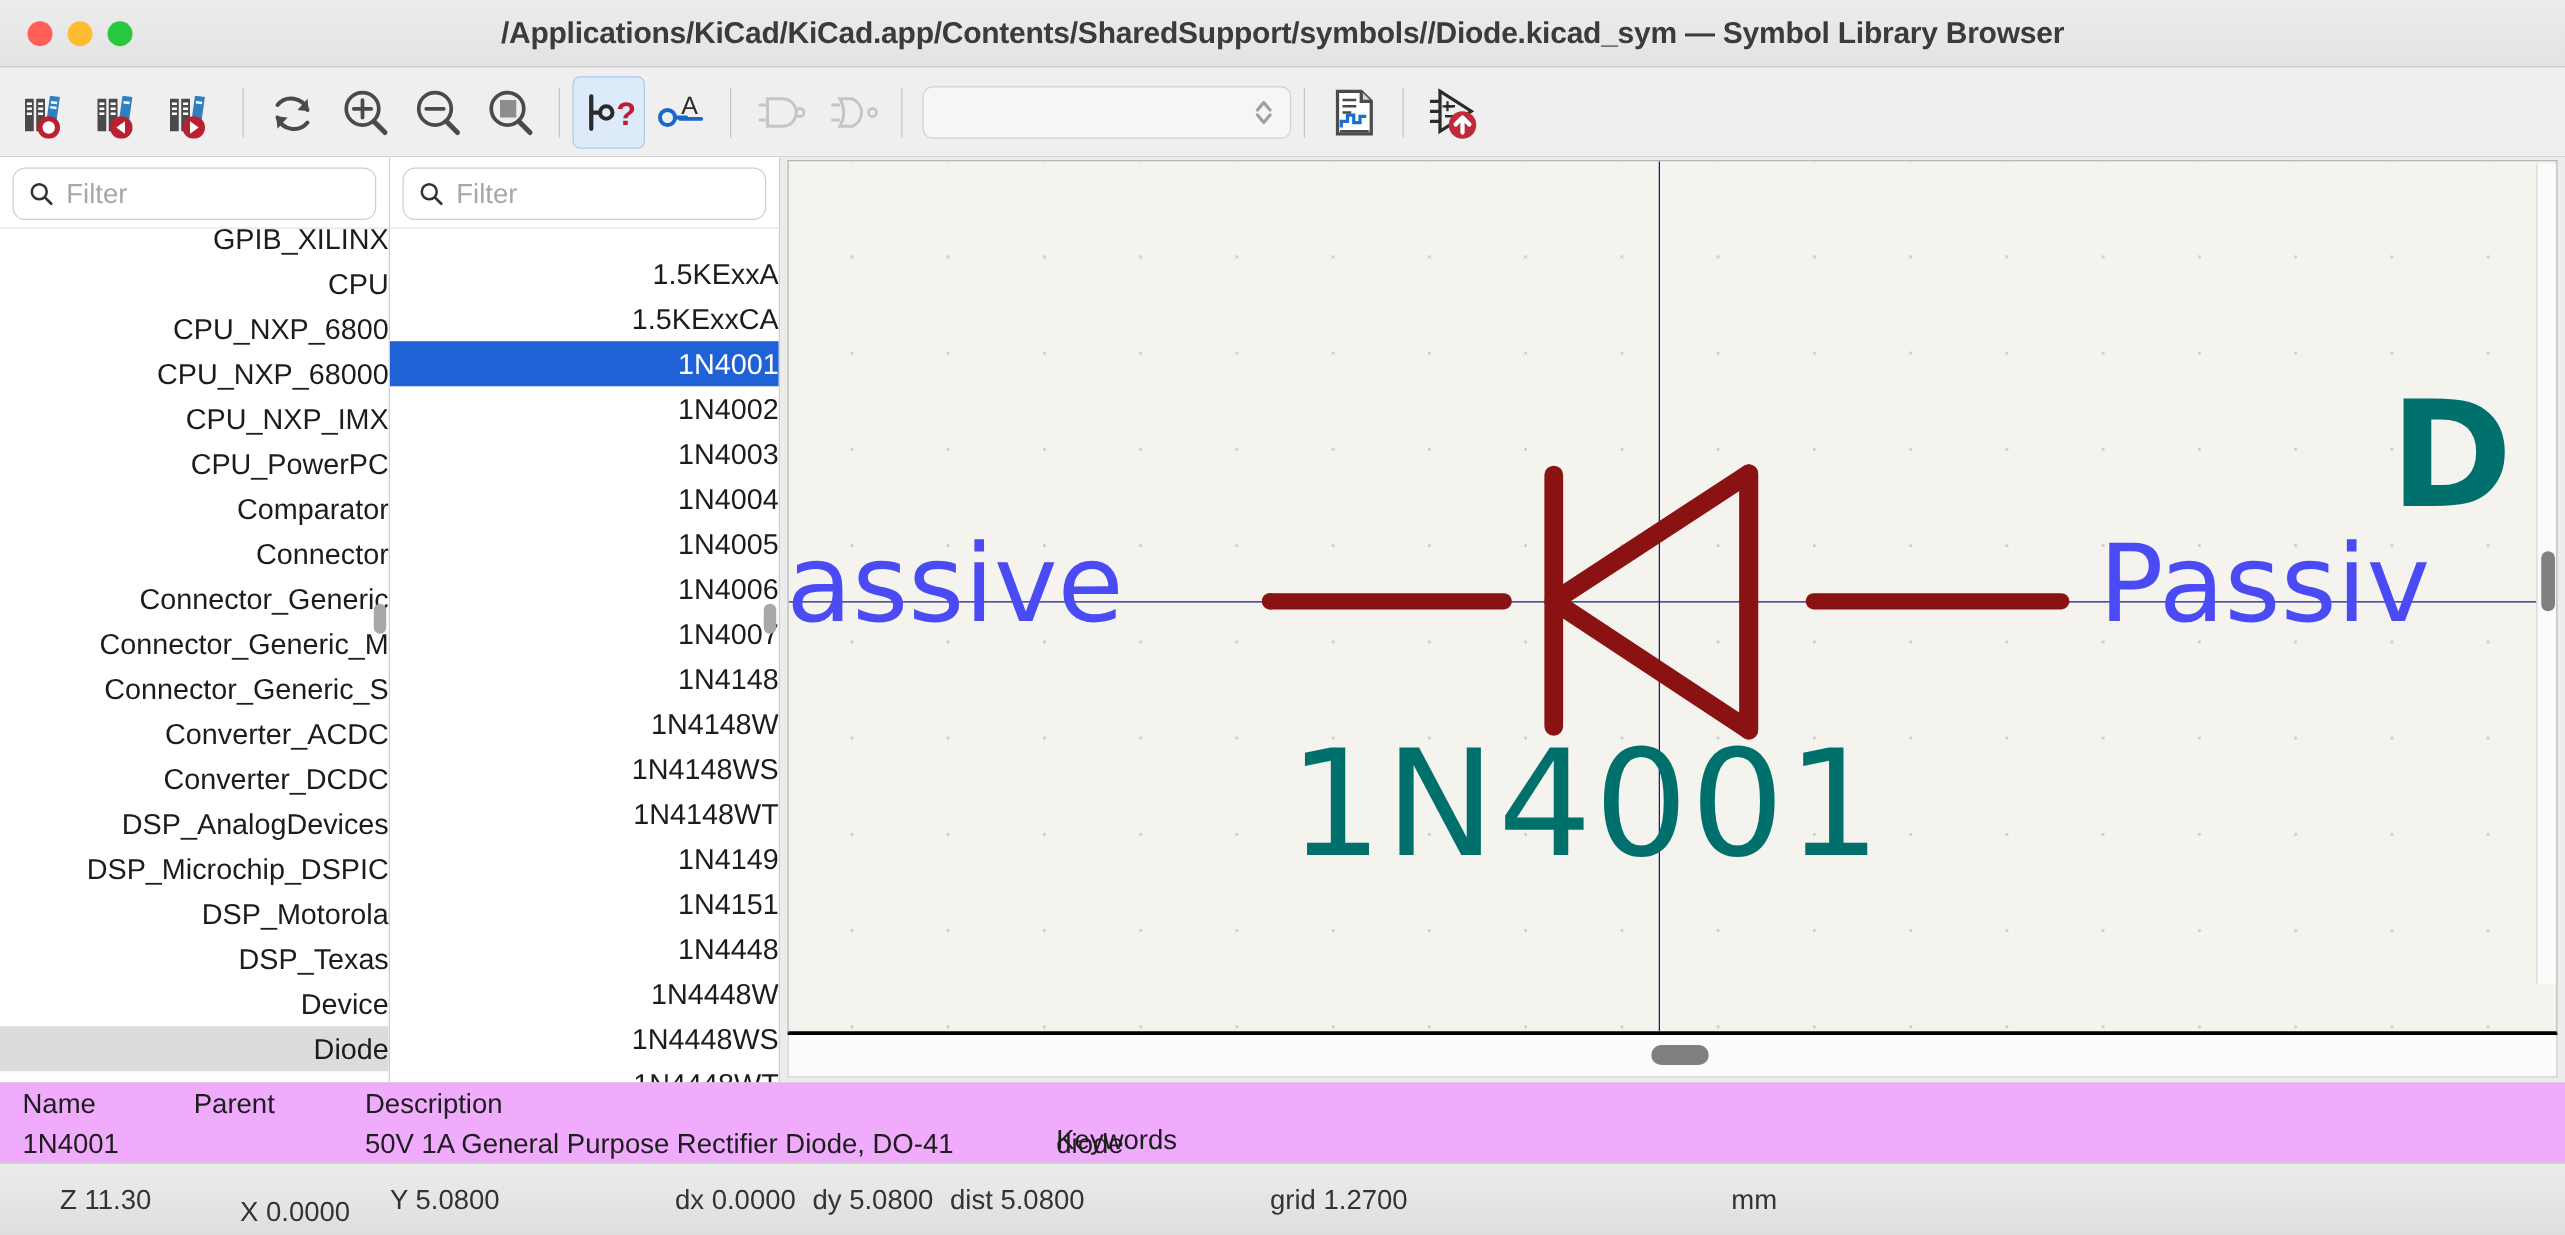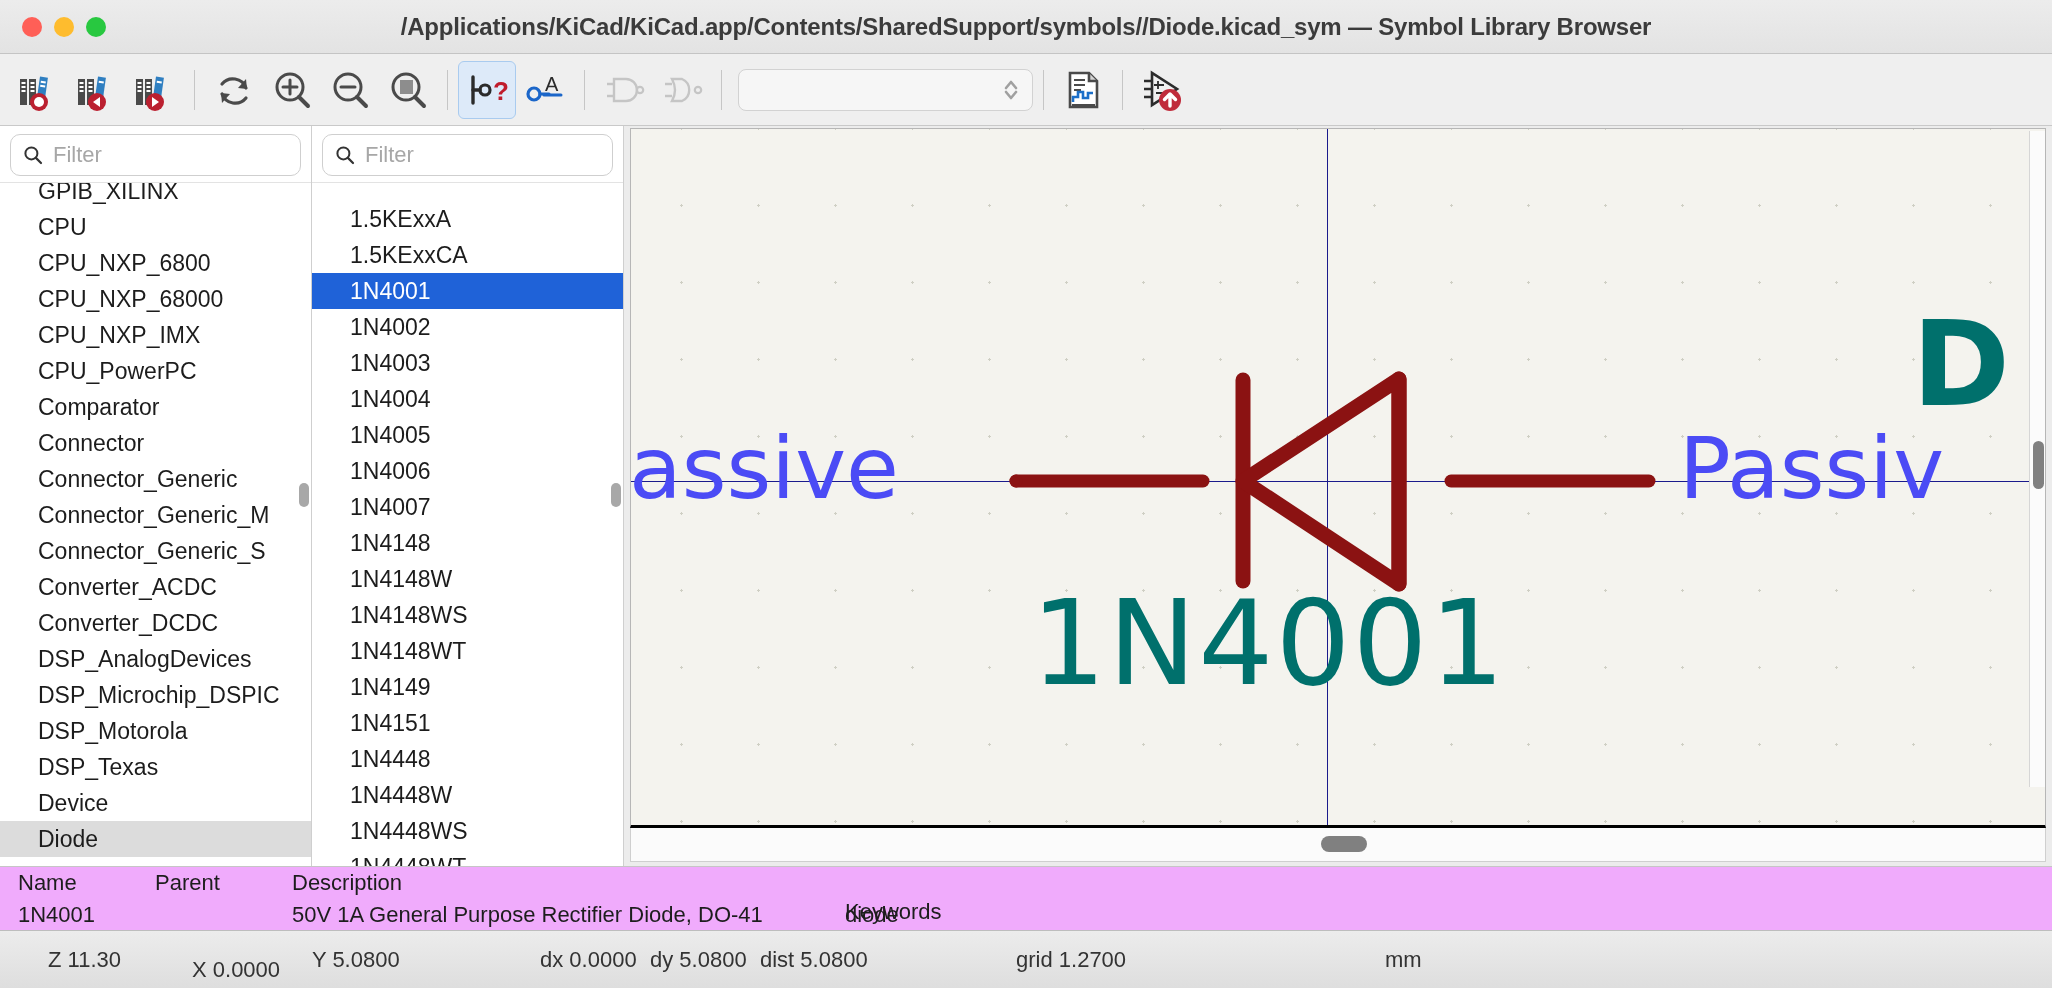--- a/index.html
+++ b/index.html
@@ -130,21 +130,21 @@
     width: 20px; height: 20px;
     flex: 0 0 auto;
   }
 
   .list {
     flex: 1 1 auto;
     overflow: hidden;
     position: relative;
     border-top: 1px solid #e3e3e3;
   }
-  .list-inner { position: absolute; left: 0; right: 0; }
+  .list-inner { position: absolute; left: 0; right: 0; text-align: right; }
   .list-item {
     height: 36px; line-height: 36px;
     padding-left: 38px;
     font-size: 23px;
     color: #1c1c1c;
     white-space: nowrap;
     overflow: hidden;
   }
   .list-item.sel-grey { background: #dcdcdc; }
   .list-item.sel-blue { background: #1f62d8; color: #ffffff; }

